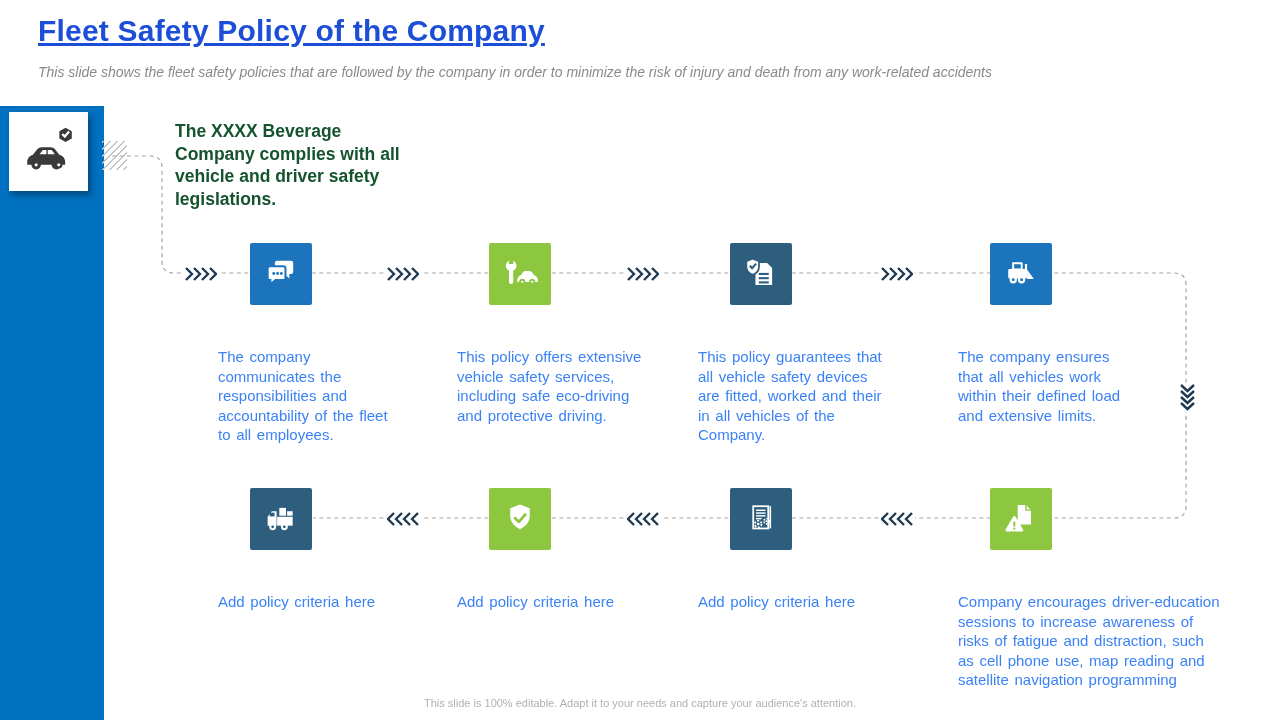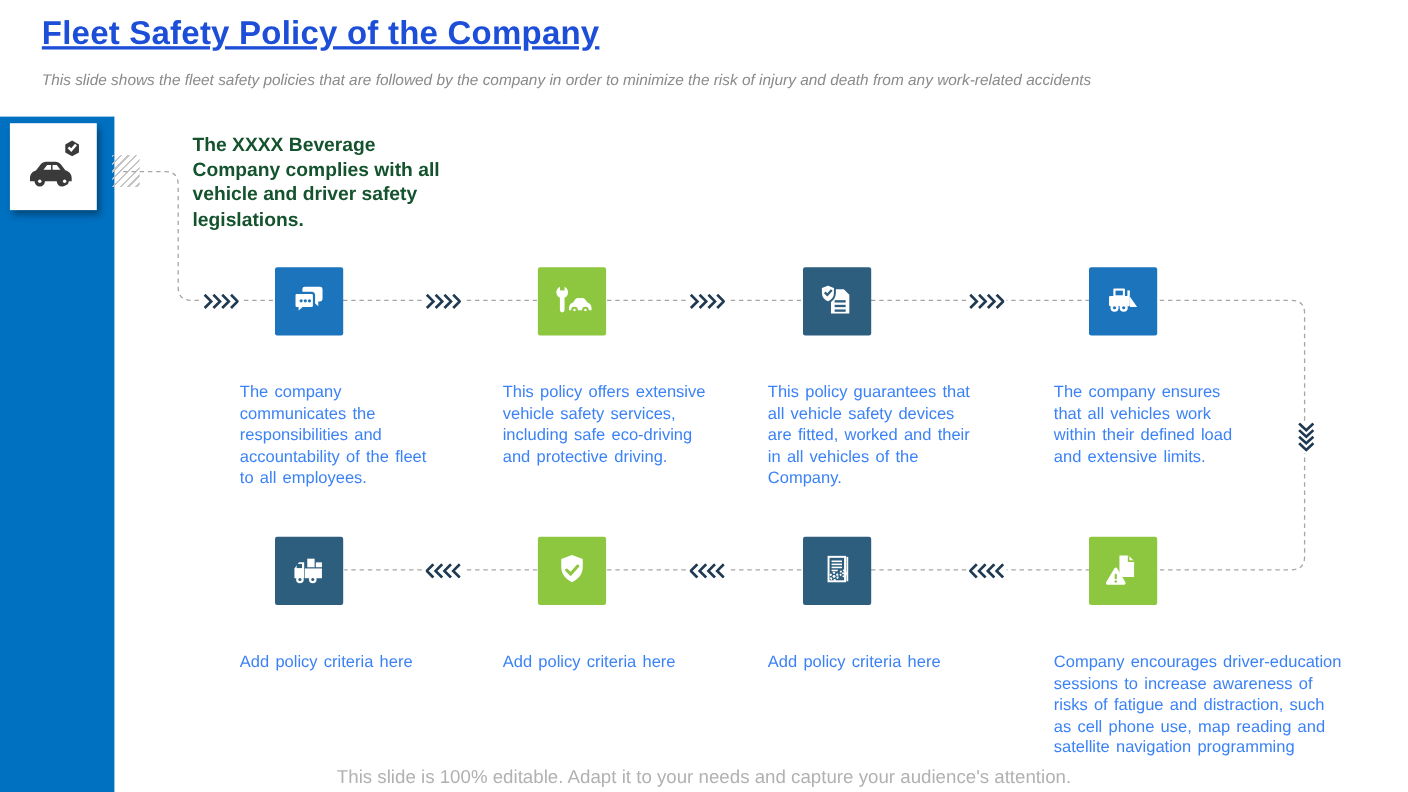--- a/index.html
+++ b/index.html
@@ -34,21 +34,21 @@
   .tile svg{width:40px;height:40px;display:block;}
   .tile-blue{background:#1c75bc;color:#1c75bc;}
   .tile-green{background:#8dc63f;color:#8dc63f;}
   .tile-dark{background:#2e5e7e;color:#2e5e7e;}
   .card-text{position:absolute;left:0;top:80px;font-size:15px;line-height:19.5px;color:#3b82f6;word-spacing:1.5px;margin-top:24px;}
 
   .col1{left:218px;} .col2{left:457px;} .col3{left:698px;} .col4{left:958px;}
   .row1{top:243px;} .row2{top:488px;}
 
   #footer{position:absolute;left:0;top:697px;width:100%;text-align:center;
-          font-size:17px;color:#b1b1b1;}
+          font-size:11px;color:#b1b1b1;}
 </style>
 </head>
 <body>
 
 <div id="slide">
 
   <div id="title">Fleet Safety Policy of the Company</div>
   <div id="subtitle">This slide shows the fleet safety policies that are followed by the company in order to minimize the risk of injury and death from any work-related accidents</div>
 
   <div id="accent-bar"></div>

